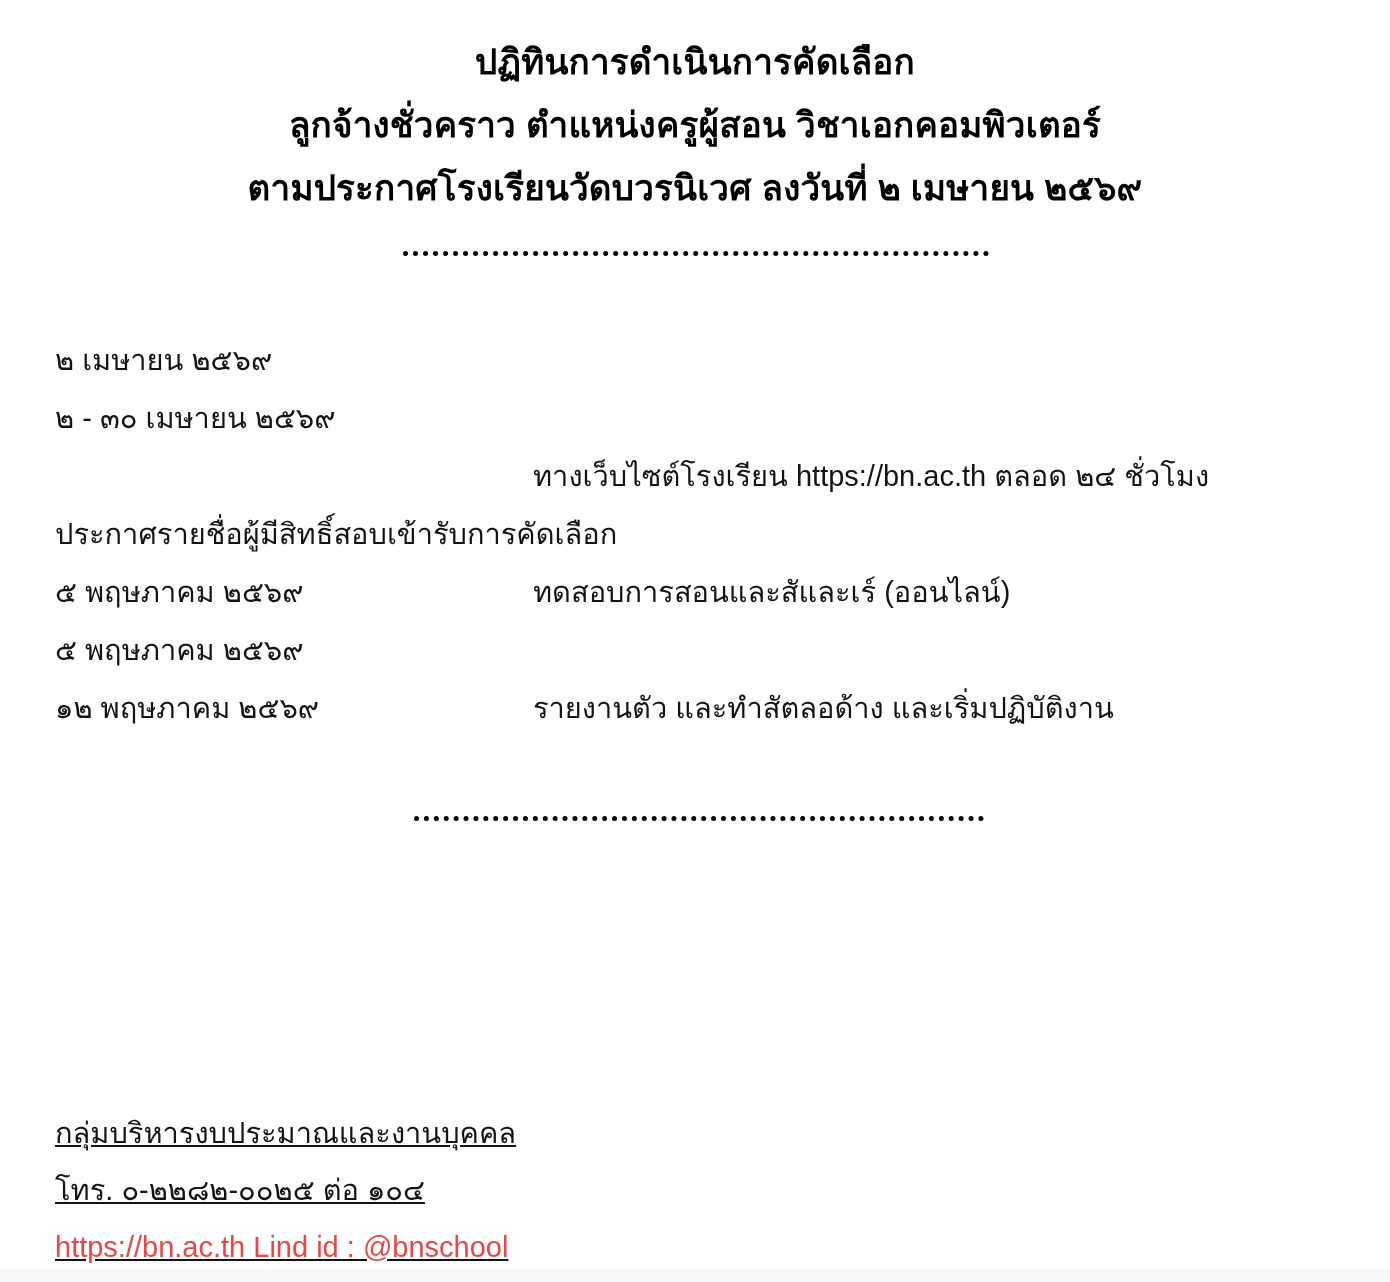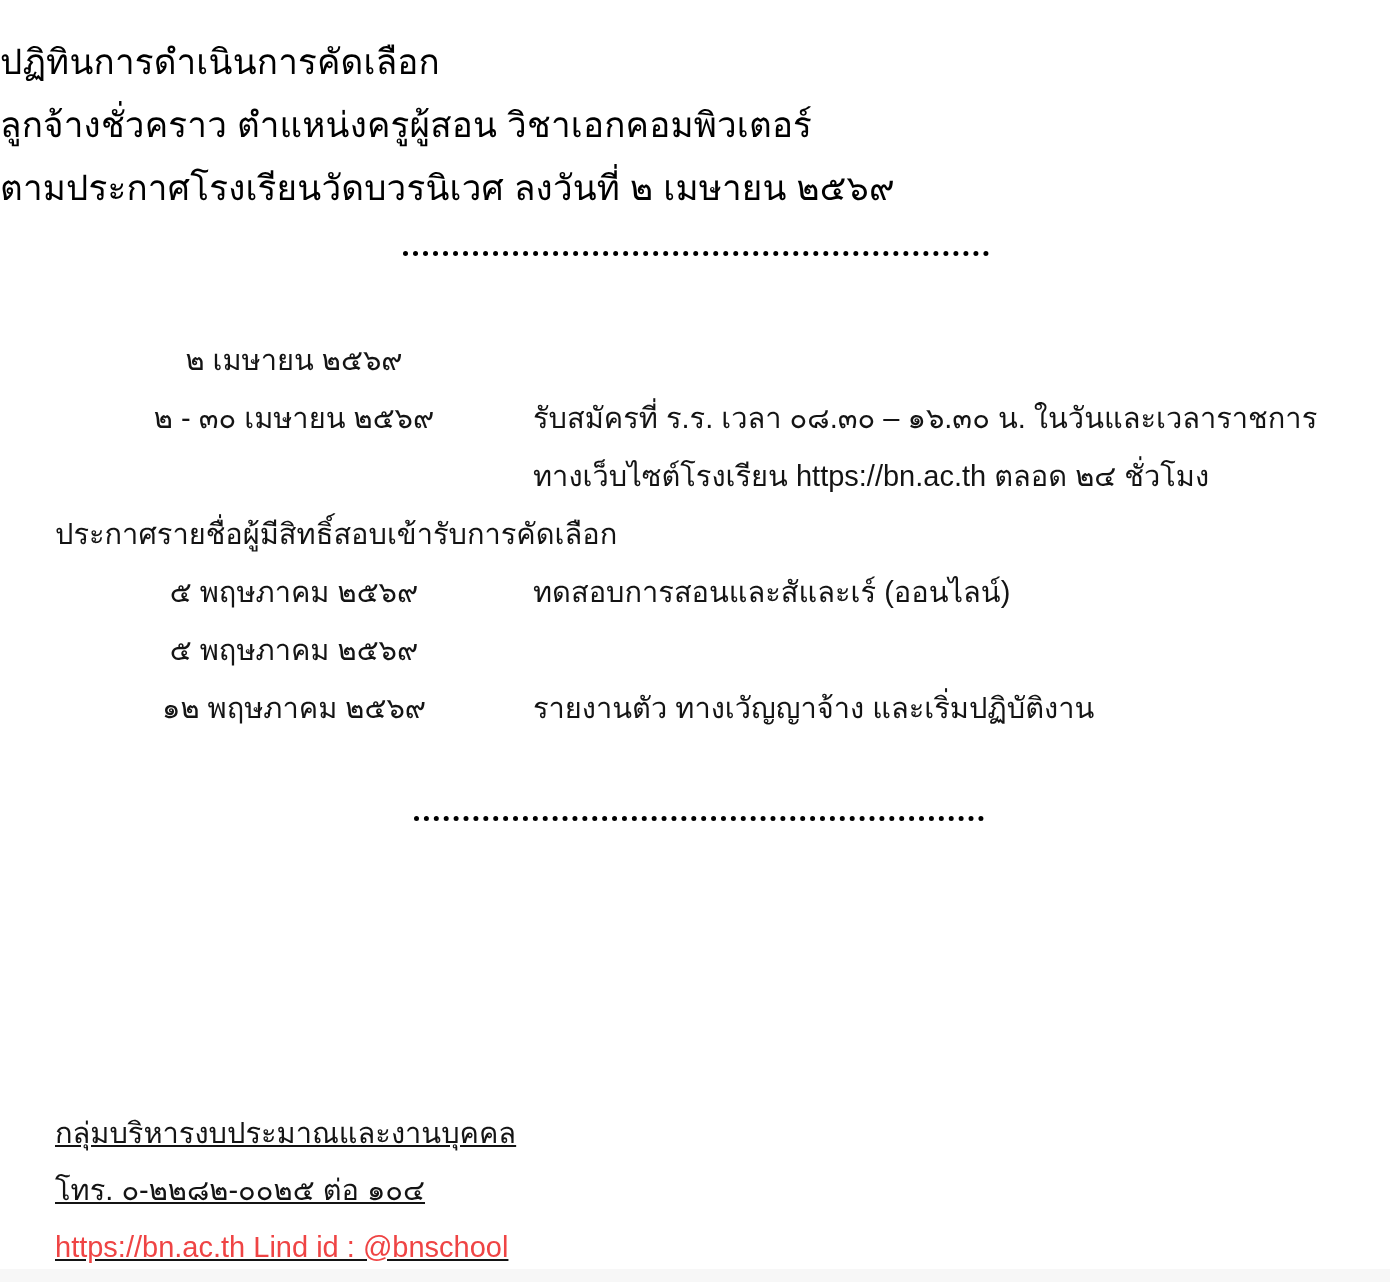--- a/index.html
+++ b/index.html
@@ -14,21 +14,22 @@
     background: #ffffff;
     font-family: "Liberation Sans", sans-serif;
     color: #141414;
     overflow: hidden;
   }
   .doc-header {
     position: absolute;
     top: 30px;
     left: 0;
     width: 100%;
-    font-weight: normal;
+    text-align: center;
+    font-weight: bold;
     font-size: 35px;
     line-height: 63px;
     color: #000000;
     letter-spacing: 0.2px;
   }
   .sep {
     position: absolute;
     height: 0;
     border-top: 5px dotted #000000;
   }
@@ -50,21 +51,20 @@
     font-size: 29px;
     line-height: 58px;
   }
   .schedule-row {
     display: flex;
     white-space: nowrap;
   }
   .date-cell {
     flex: none;
     width: 478px;
-    text-align: center;
   }
   .activity-cell {
     flex: 1;
   }
   .doc-footer {
     position: absolute;
     top: 1105px;
     left: 55px;
     font-size: 29px;
     line-height: 57px;
@@ -95,39 +95,38 @@
   </div>
 
   <div class="sep sep-top"></div>
 
   <div class="schedule">
     <div class="schedule-row">
       <div class="date-cell">๒ เมษายน ๒๕๖๙</div>
     </div>
     <div class="schedule-row">
       <div class="date-cell">๒ - ๓๐ เมษายน ๒๕๖๙</div>
-      <div class="activity-cell">รับสมัครที่ ร.ร. เวลา ๐๘.๓๐ – ๑๖.๓๐ น. ในวันและเวลาราชการ</div>
     </div>
     <div class="schedule-row">
       <div class="date-cell"></div>
       <div class="activity-cell">ทางเว็บไซต์โรงเรียน https://bn.ac.th ตลอด ๒๔ ชั่วโมง</div>
     </div>
     <div class="schedule-row">
       <div class="activity-cell">ประกาศรายชื่อผู้มีสิทธิ์สอบเข้ารับการคัดเลือก</div>
     </div>
     <div class="schedule-row">
       <div class="date-cell">๕ พฤษภาคม ๒๕๖๙</div>
       <div class="activity-cell">ทดสอบการสอนและสัและเร์ (ออนไลน์)</div>
     </div>
     <div class="schedule-row">
       <div class="date-cell">๕ พฤษภาคม ๒๕๖๙</div>
     </div>
     <div class="schedule-row">
       <div class="date-cell">๑๒ พฤษภาคม ๒๕๖๙</div>
-      <div class="activity-cell">รายงานตัว ทางเวัญญาจ้าง และเริ่มปฏิบัติงาน</div>
+      <div class="activity-cell">รายงานตัว และทำสัตลอด้าง และเริ่มปฏิบัติงาน</div>
     </div>
   </div>
 
   <div class="sep sep-bottom"></div>
 
   <div class="doc-footer">
     <div>กลุ่มบริหารงบประมาณและงานบุคคล</div>
     <div>โทร. ๐-๒๒๘๒-๐๐๒๕ ต่อ ๑๐๔</div>
     <div class="footer-url-line">https://bn.ac.th Lind id : @bnschool</div>
   </div>

